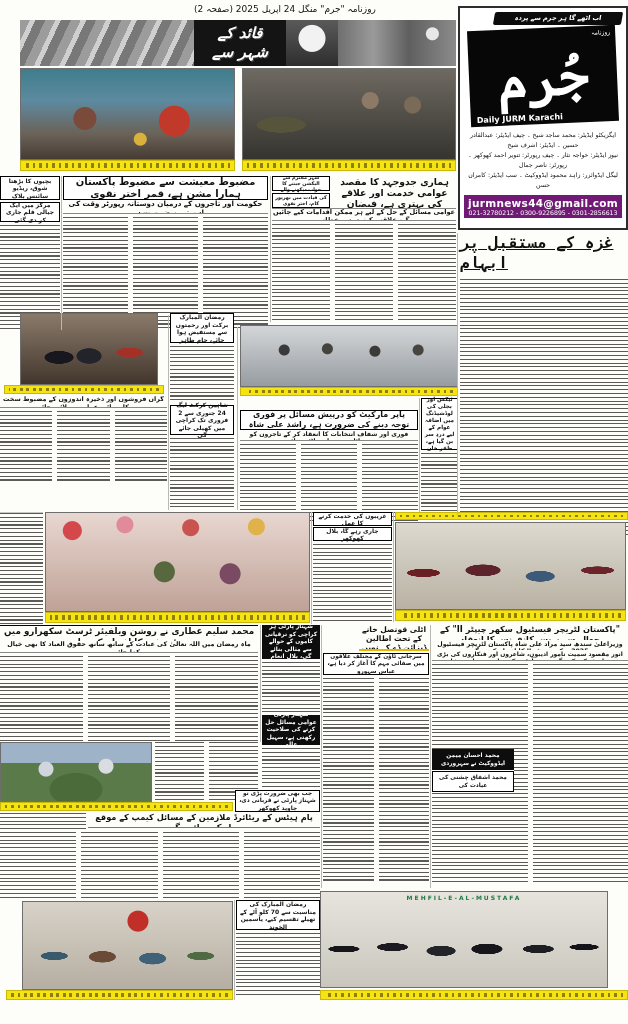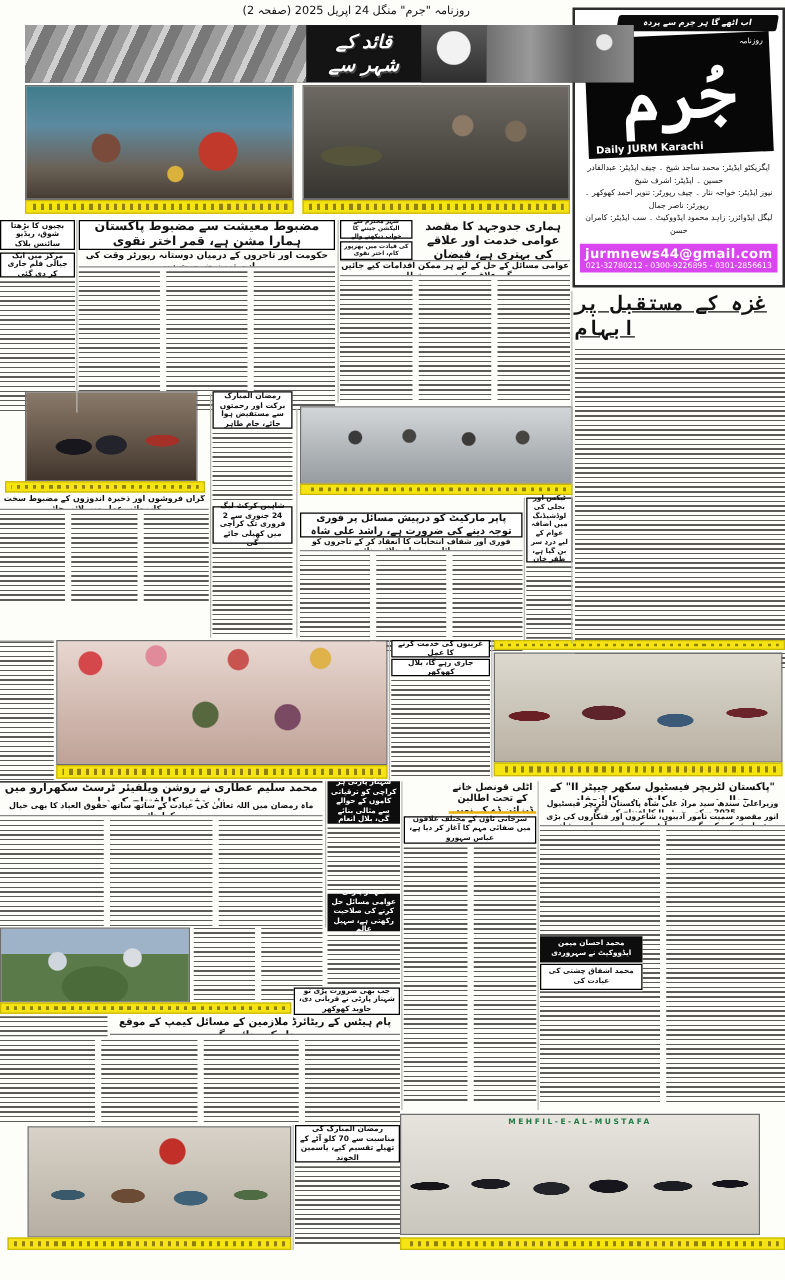--- a/index.html
+++ b/index.html
@@ -23,21 +23,21 @@
   .dateline{font-size:9px;text-align:center;line-height:14px;}
   .masthead{border:2px solid #2d2d2d;background:#fff;padding:4px;}
   .slogan{background:#0c0c0c;color:#fff;font-size:6.5px;font-weight:bold;text-align:center;line-height:13px;
         height:13px;margin:0 0 3px 30px;transform:skewX(-10deg);border-radius:2px;}
   .logobox{position:relative;height:96px;background:#070707;transform:rotate(-2.5deg);margin:2px 5px;}
   .logotxt{position:absolute;inset:0;display:flex;align-items:center;justify-content:center;
         color:#fff;font-size:52px;font-weight:bold;font-family:"DejaVu Serif",serif;}
   .papertype{position:absolute;top:3px;right:5px;color:#fff;font-size:6px;}
   .dailyline{position:absolute;bottom:2px;left:6px;color:#fff;font-size:8px;font-weight:bold;direction:ltr;}
   .staff{font-size:6.2px;text-align:center;line-height:1.6;margin-top:6px;}
-  .emailbox{margin-top:5px;background:#d946ef;color:#fff;text-align:center;padding:2px 0;}
+  .emailbox{margin-top:5px;background:#701a75;color:#fff;text-align:center;padding:2px 0;}
   .email{font-size:10.5px;font-weight:bold;direction:ltr;letter-spacing:.3px;}
   .phones{font-size:6.2px;direction:ltr;}
   .banner{background:#141414;display:flex;}
   .banner>div{height:100%;}
   .bannerlabel{width:92px;display:flex;flex-direction:column;align-items:center;justify-content:center;
         color:#fff;font-weight:bold;font-size:15px;line-height:1.25;font-style:italic;
         text-shadow:0 0 2px #000,1px 1px 0 #555;}
   .edittitle{font-size:16px;font-weight:bold;text-align:left;text-decoration:underline;
         font-family:Liberation Mono, monospace;}
 </style>
@@ -59,21 +59,21 @@
       <div>ایگزیکٹو ایڈیٹر: محمد ساجد شیخ ۔ چیف ایڈیٹر: عبدالقادر حسین ۔ ایڈیٹر: اشرف شیخ</div>
       <div>نیوز ایڈیٹر: خواجہ نثار ۔ چیف رپورٹر: تنویر احمد کھوکھر ۔ رپورٹر: ناصر جمال</div>
       <div>لیگل ایڈوائزر: زاہد محمود ایڈووکیٹ ۔ سب ایڈیٹر: کامران حسن</div>
     </div>
     <div class="emailbox">
       <div class="email">jurmnews44@gmail.com</div>
       <div class="phones">021-32780212 - 0300-9226895 - 0301-2856613</div>
     </div>
   </div>
 
-  <div class="abs banner" style="left:20px;top:20px;width:487px;height:46px;">
+  <div class="abs banner" style="left:20px;top:20px;width:436px;height:46px;">
     <div style="width:118px;background:radial-gradient(circle at 80% 30%,#e8e8e8 0 6px,transparent 7px),linear-gradient(90deg,#6f6f6f,#9a9a9a 30%,#5f5f5f 60%,#8b8b8b);"></div>
     <div style="width:52px;background:radial-gradient(circle at 50% 40%,#f2f2f2 0 13px,transparent 14px),linear-gradient(180deg,#5a5a5a,#2e2e2e);"></div>
     <div class="bannerlabel">
       <div>قائد کے</div>
       <div>شہر سے</div>
     </div>
     <div style="flex:1;background:repeating-linear-gradient(115deg,#9c9c9c 0 9px,#cfcfcf 9px 14px,#787878 14px 23px);"></div>
   </div>
 
   <div class="photo" style="left:20px;top:68px;width:215px;height:92px;background:radial-gradient(circle at 56% 78%,#d9b13b 0 6px,transparent 7px),radial-gradient(circle at 72% 58%,#c0392b 0 15px,transparent 16px),radial-gradient(circle at 30% 55%,#7a4a3a 0 11px,transparent 12px),linear-gradient(180deg,#3f7d8c 0%,#5d8aa0 35%,#6b6258 72%,#463c33 100%);"></div>

